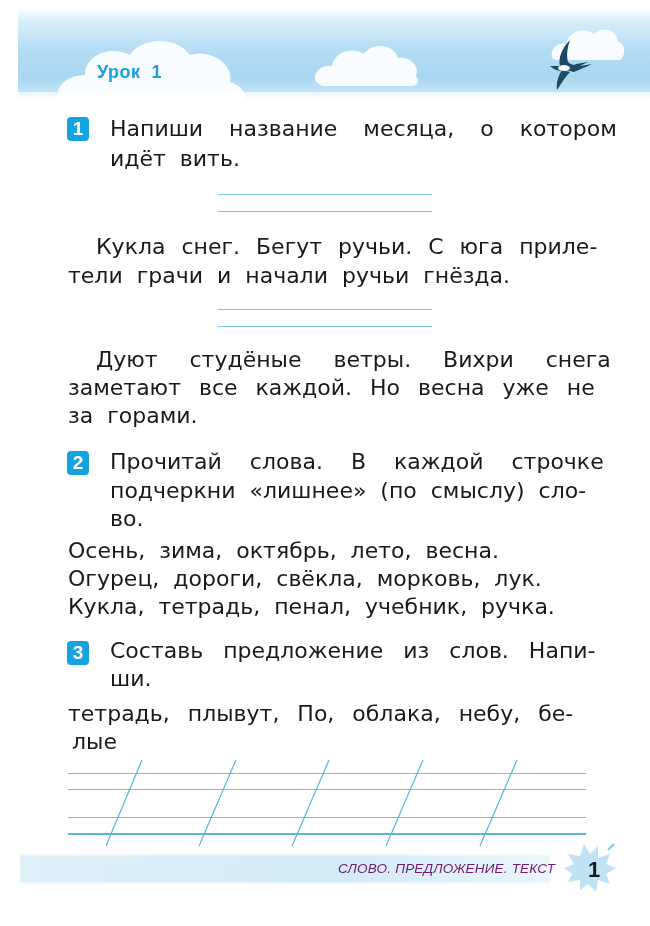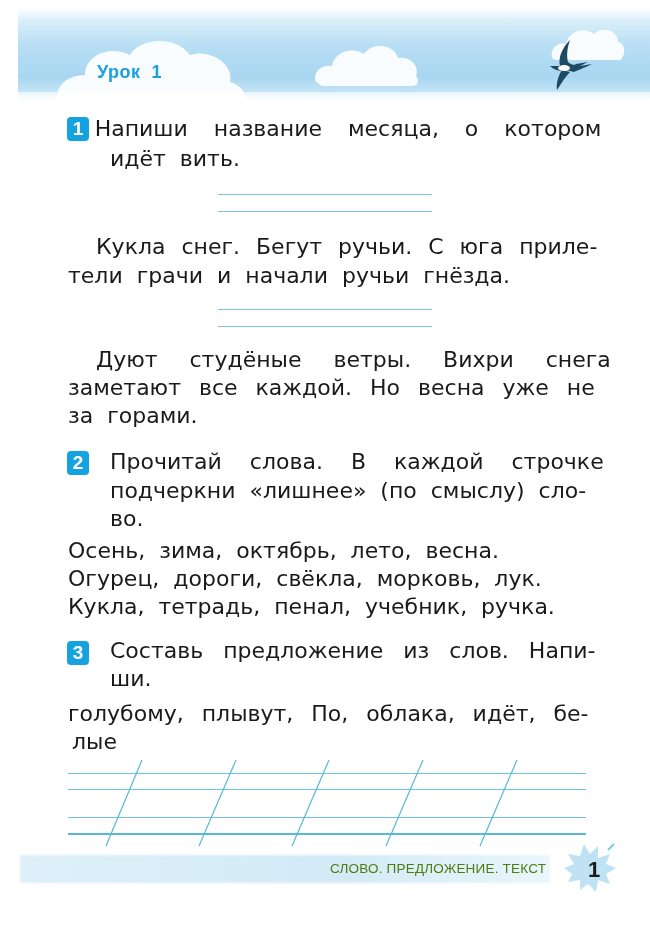--- a/index.html
+++ b/index.html
@@ -30,34 +30,34 @@
     position: absolute; width: 22px; height: 24px; border-radius: 4px;
     background: #15a3e0; color: #fff; font-weight: bold;
     font-family: "Liberation Sans", sans-serif; font-size: 19px;
     display: flex; align-items: center; justify-content: center;
   }
   .text {
     position: absolute; font-size: 22px; line-height: 30px;
     white-space: nowrap; color: #1a1a1a;
     font-family: "DejaVu Sans", sans-serif;
   }
-  .just { display: flex; justify-content: center; }
+  .just { display: flex; justify-content: flex-start; }
   .answer-line { position: absolute; height: 1px; background: #7cc3de; }
   .ruled { position: absolute; left: 68px; width: 518px; height: 1px; background: #6cc2df; }
   .ruled.thick { height: 2px; background: #5ab8d9; }
   .slant { position: absolute; top: 0; left: 0; }
 
   .footer-band {
     position: absolute; left: 20px; top: 855px; width: 530px; height: 28px;
     background: linear-gradient(90deg, #dff0f9 0%, #d2ebf7 60%, #eaf6fb 100%);
     filter: blur(1px);
   }
   .footer-text {
-    position: absolute; left: 330px; top: 861px; 
-    font-family: "Liberation Sans", sans-serif; font-size: 13.5px; color: #4d7c0f;
+    position: absolute; left: 338px; top: 861px; font-style: italic;
+    font-family: "Liberation Sans", sans-serif; font-size: 13.5px; color: #701a75;
     letter-spacing: 0.2px;
   }
   .leaf { position: absolute; left: 558px; top: 840px; }
   .page-num {
     position: absolute; left: 588px; top: 857px; font-weight: bold;
     font-family: "Liberation Sans", sans-serif; font-size: 22px; color: #1a1a1a;
   }
 </style>
 </head>
 <body>
@@ -108,21 +108,21 @@
 <div class="text" style="left:110px;top:504px;white-space:pre">во.</div>
 
 <div class="text" style="left:68px;top:536px;white-space:pre">Осень,  зима,  октябрь,  лето,  весна.</div>
 <div class="text" style="left:68px;top:564px;white-space:pre">Огурец,  дороги,  свёкла,  морковь,  лук.</div>
 <div class="text" style="left:68px;top:592px;white-space:pre">Кукла,  тетрадь,  пенал,  учебник,  ручка.</div>
 
 <div class="task-badge" style="left:67px;top:641px">3</div>
 <div class="text" style="left:110px;top:636px;white-space:pre;word-spacing:3px">Составь  предложение  из  слов.  Напи-</div>
 <div class="text" style="left:110px;top:664px;white-space:pre">ши.</div>
 
-<div class="text" style="left:68px;top:699px;white-space:pre;word-spacing:2px">голубому,  плывут,  По,  облака,  идёт,  бе-</div>
+<div class="text" style="left:68px;top:699px;white-space:pre;word-spacing:2px">тетрадь,  плывут,  По,  облака,  небу,  бе-</div>
 <div class="text" style="left:72px;top:727px;white-space:pre">лые</div>
 
 <div style="position:absolute;left:0;top:0;width:650px;height:926px;pointer-events:none">
   <div class="ruled" style="top:773px"></div>
   <div class="ruled" style="top:789px"></div>
   <div class="ruled" style="top:817px"></div>
   <div class="ruled thick" style="top:833px"></div>
   <svg class="slant" width="650" height="926">
     <g stroke="#56b7d9" stroke-width="1.2">
       <line x1="142" y1="760" x2="106" y2="846"></line>

